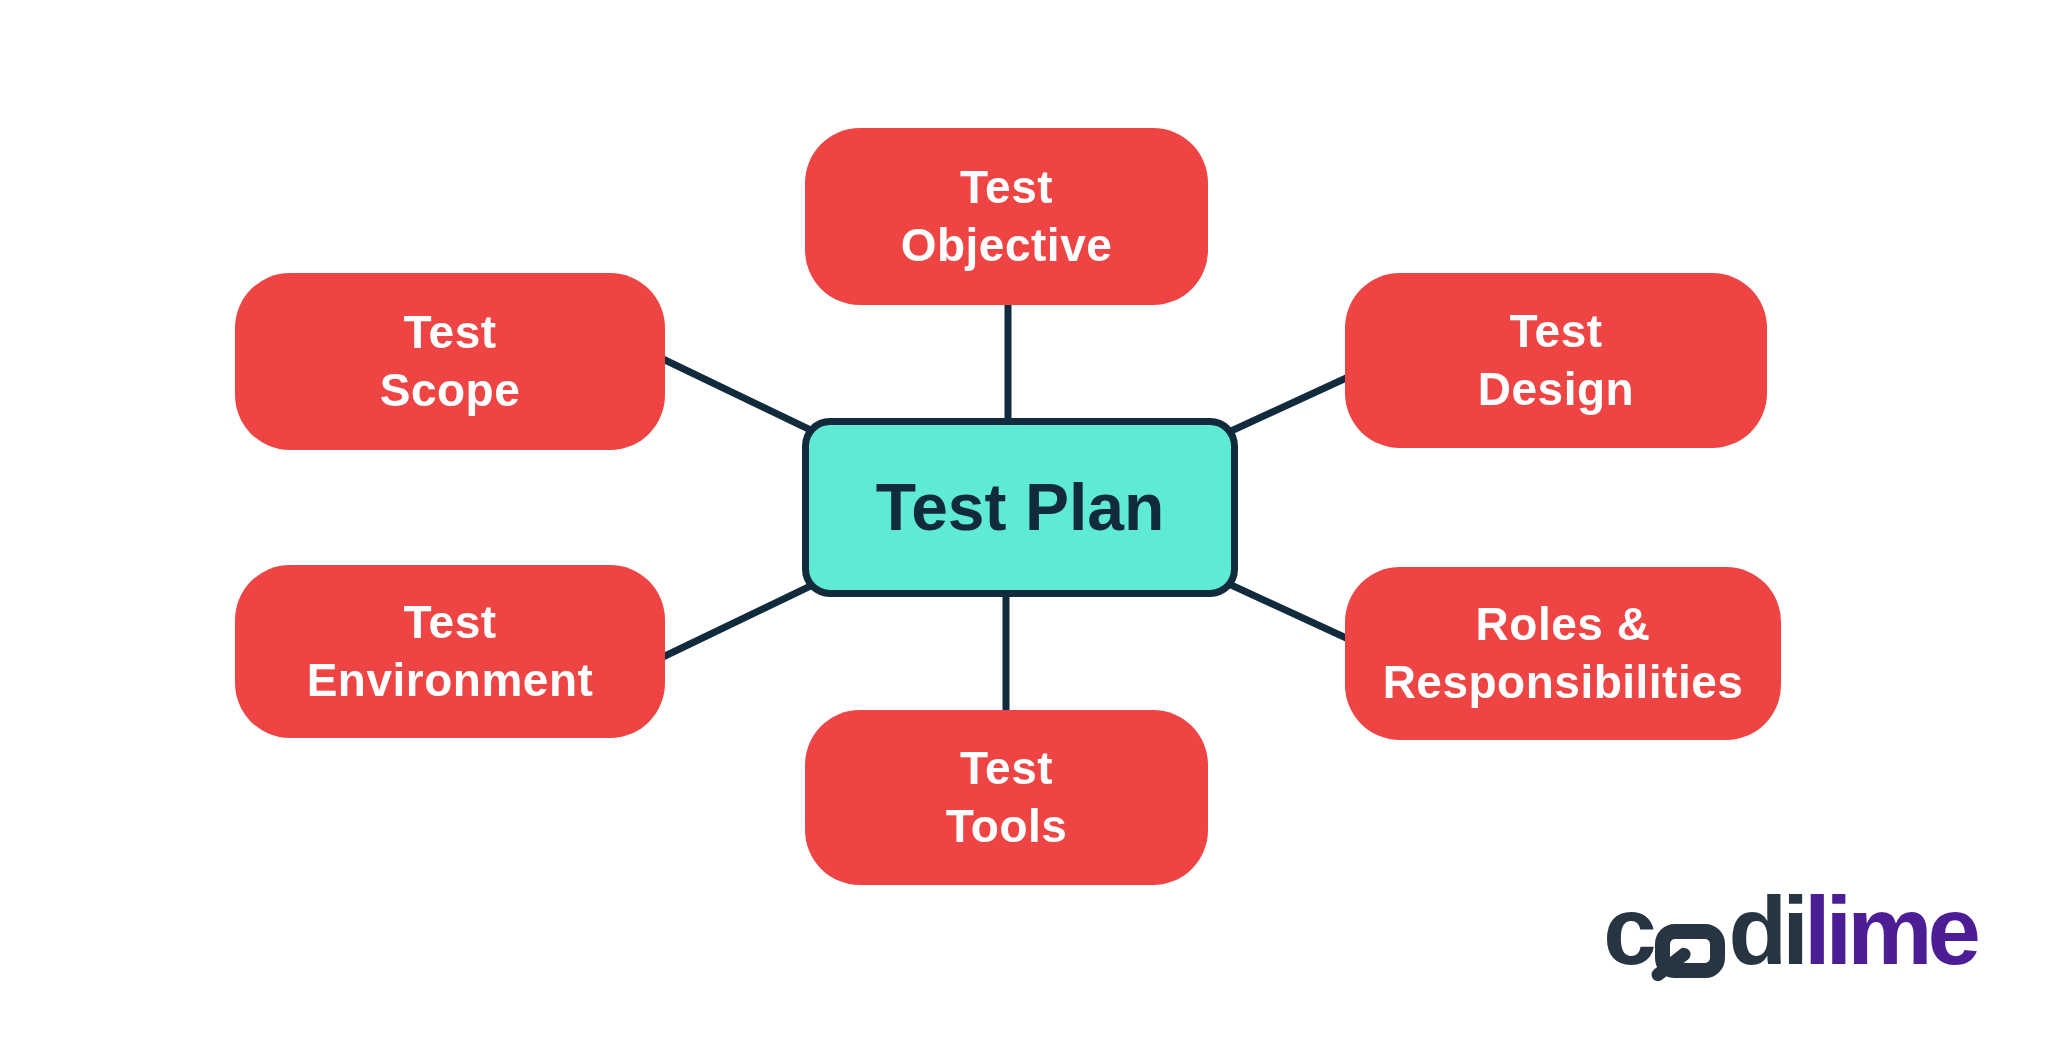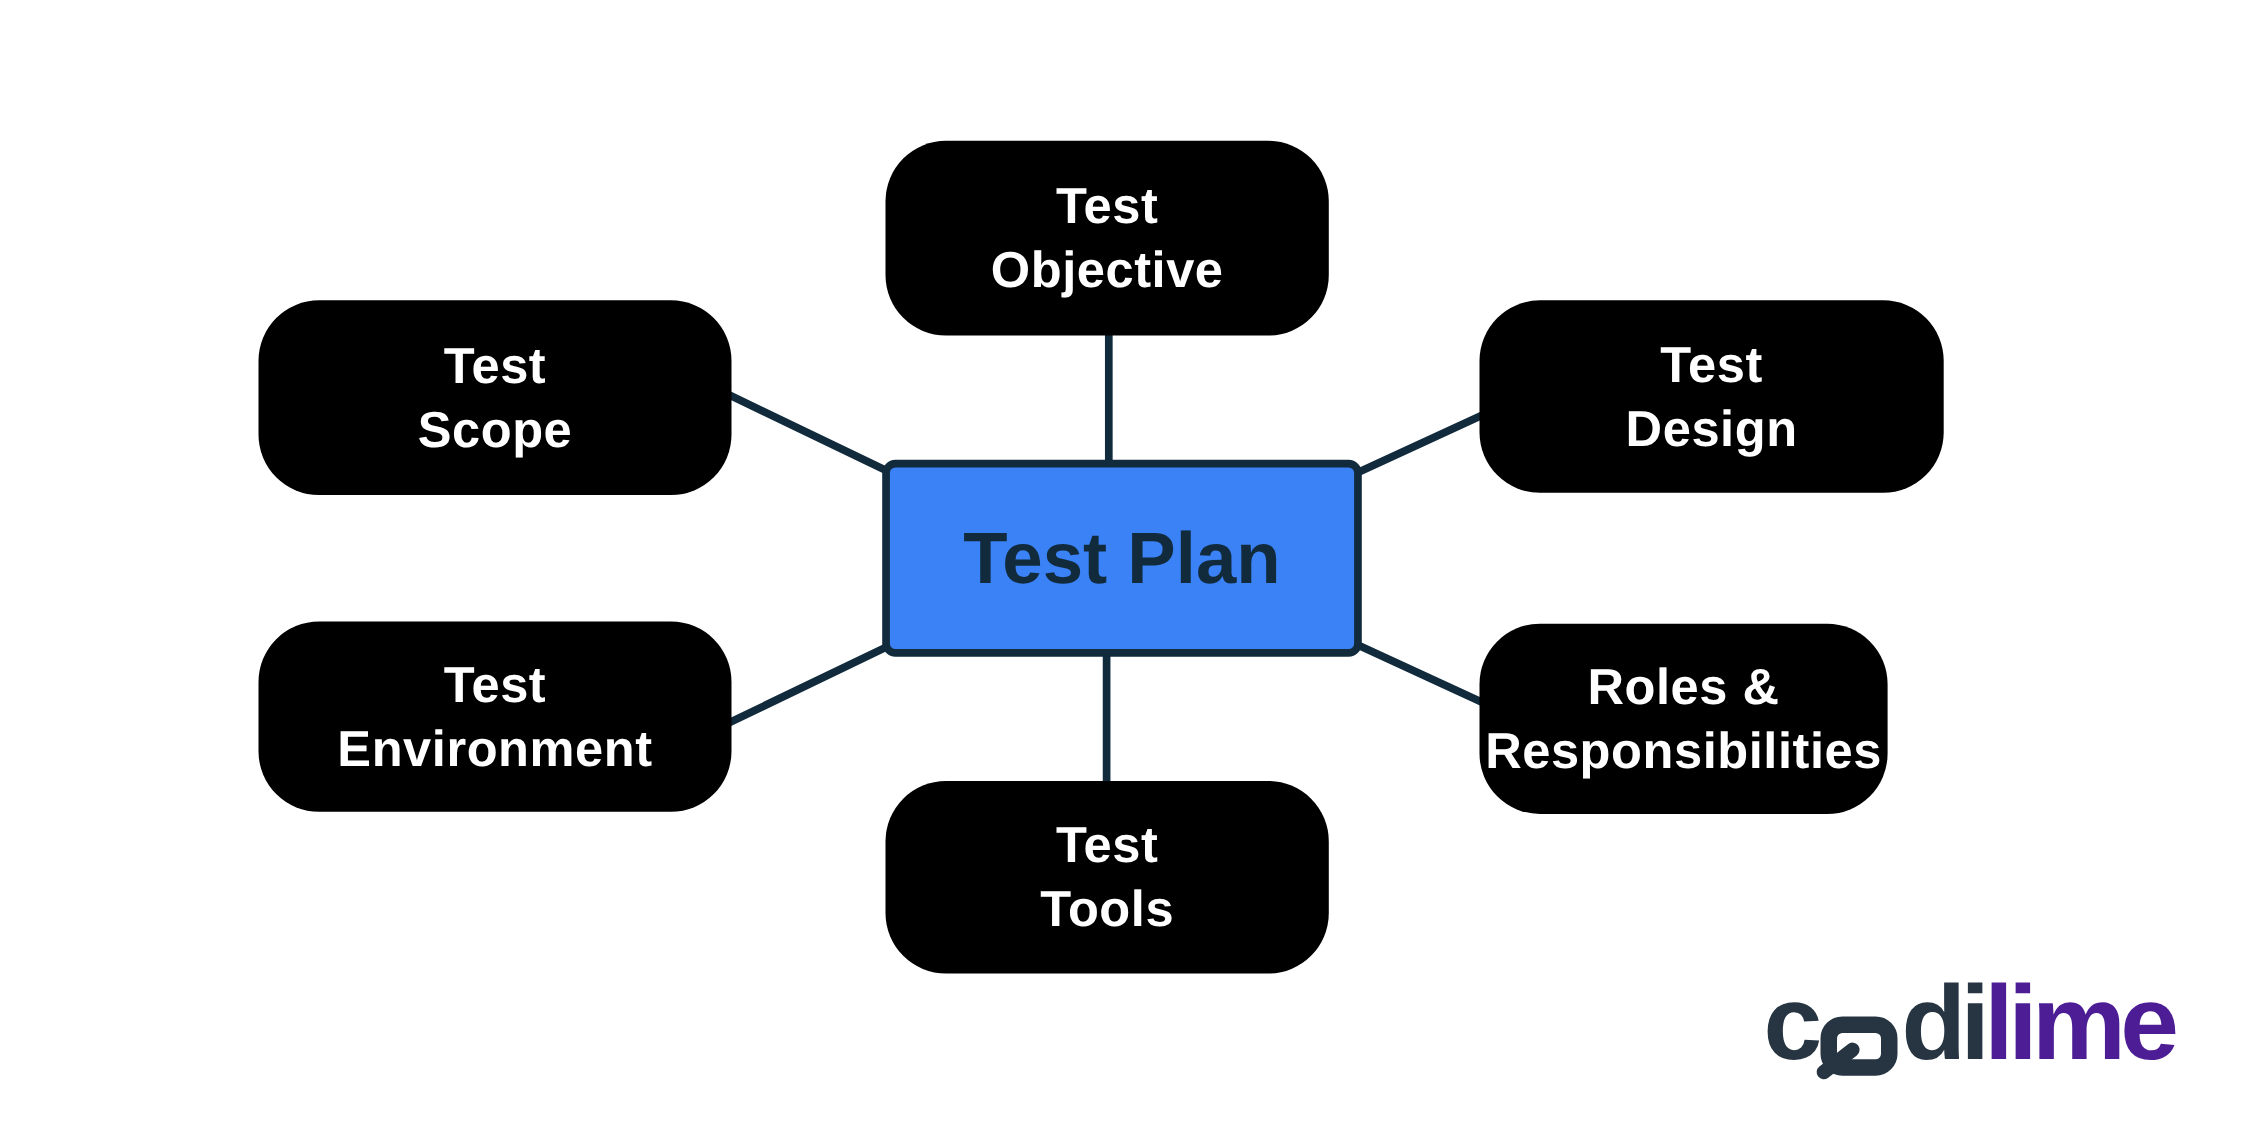--- a/index.html
+++ b/index.html
@@ -32,40 +32,40 @@
     box-sizing: border-box;
   }
   .node span {
     white-space: pre-line;
     font-weight: 700;
     font-size: 46px;
     line-height: 1.26;
     letter-spacing: 0.5px;
   }
   .node.dark {
-    background: #000000;
+    background: #ef4444;
     color: #ffffff;
   }
   .node.center {
-    background: #3b82f6;
+    background: #5eead4;
     border: 7px solid #112a3c;
     color: #112a3c;
-    border-radius: 12px;
+    border-radius: 28px;
   }
   .node.center span {
     font-size: 66px;
     white-space: nowrap;
     letter-spacing: 0px;
   }
   
   .pos-objective   { left: 805px; top: 128px; width: 403px; height: 177px; }
   .pos-scope       { left: 235px; top: 273px; width: 430px; height: 177px; }
   .pos-design      { left: 1345px; top: 273px; width: 422px; height: 175px; }
   .pos-environment { left: 235px; top: 565px; width: 430px; height: 173px; }
-  .pos-roles       { left: 1345px; top: 567px; width: 371px; height: 173px; }
+  .pos-roles       { left: 1345px; top: 567px; width: 436px; height: 173px; }
   .pos-tools       { left: 805px; top: 710px; width: 403px; height: 175px; }
   .pos-center      { left: 802px; top: 418px; width: 436px; height: 179px; }
 
   
   .logo {
     position: absolute;
     right: 72px;
     bottom: 64px;
     z-index: 2;
     font-weight: 700;

